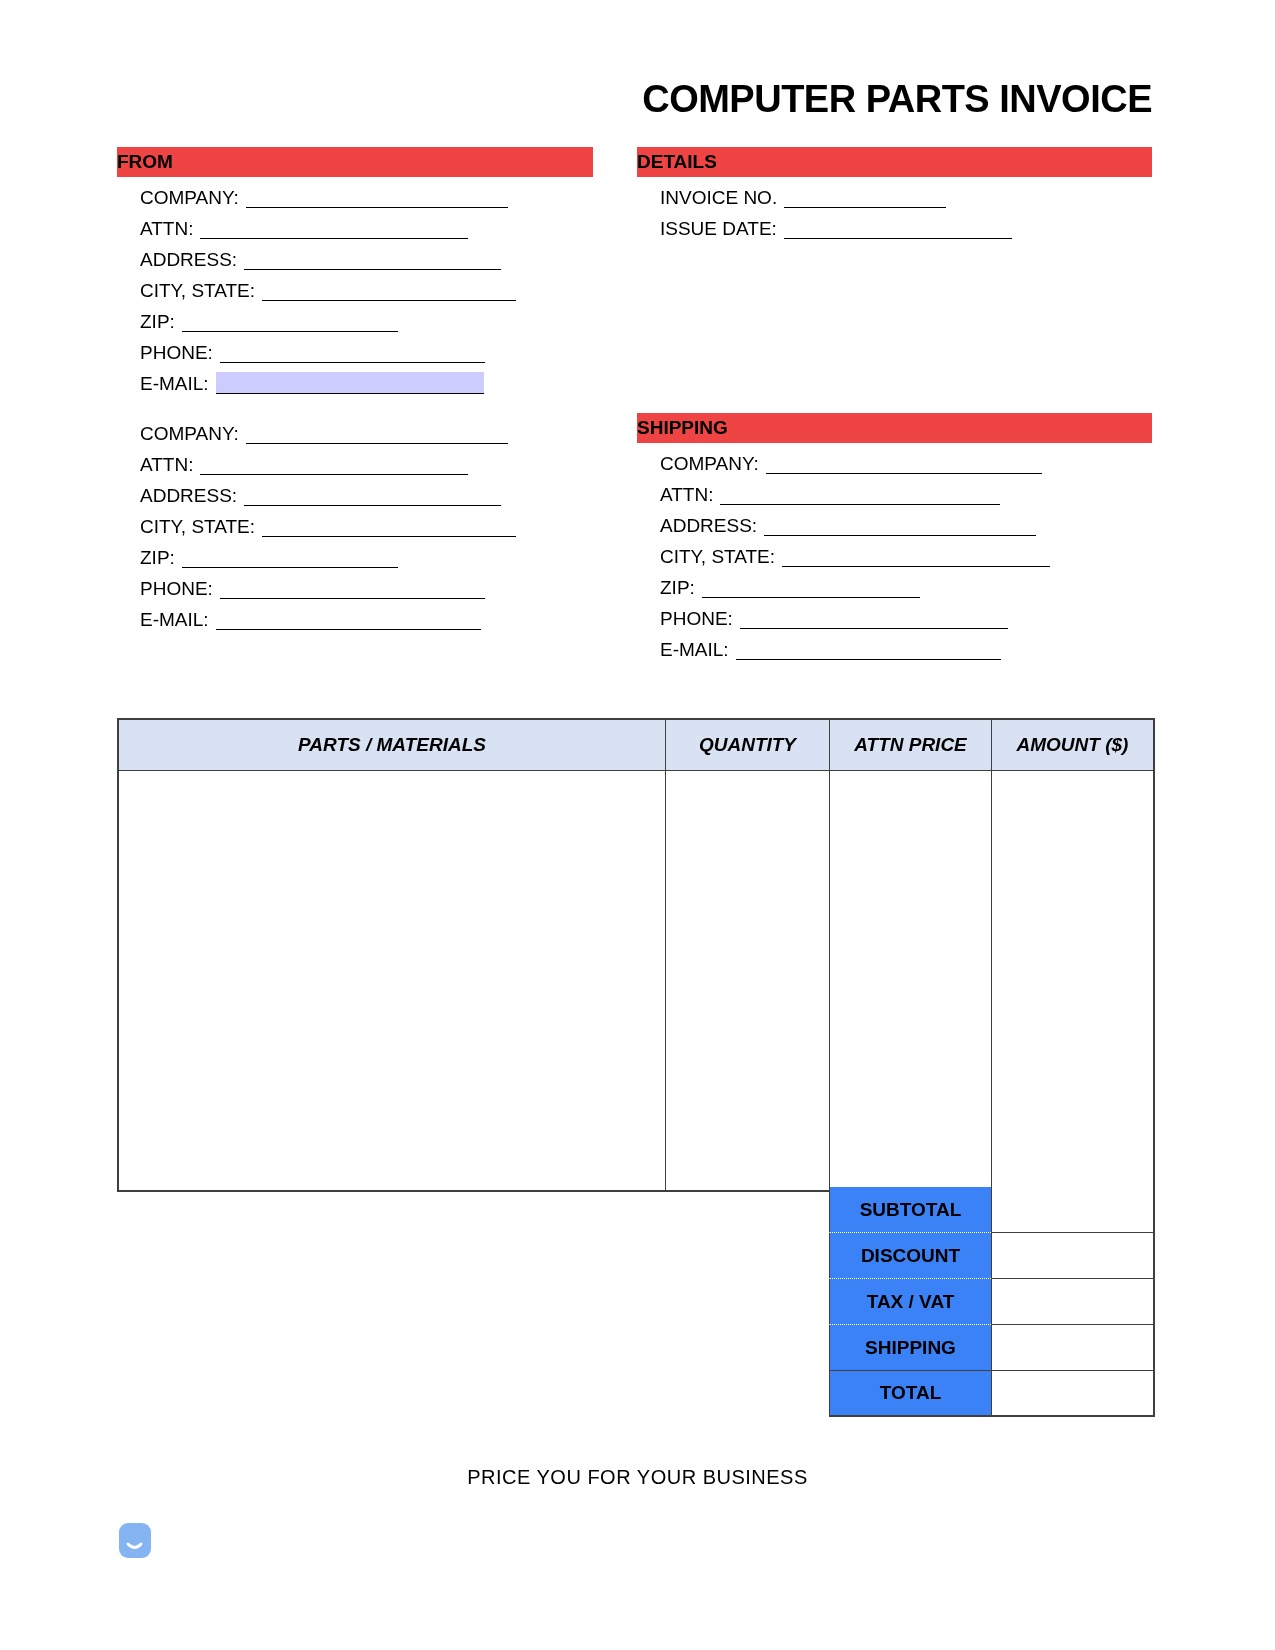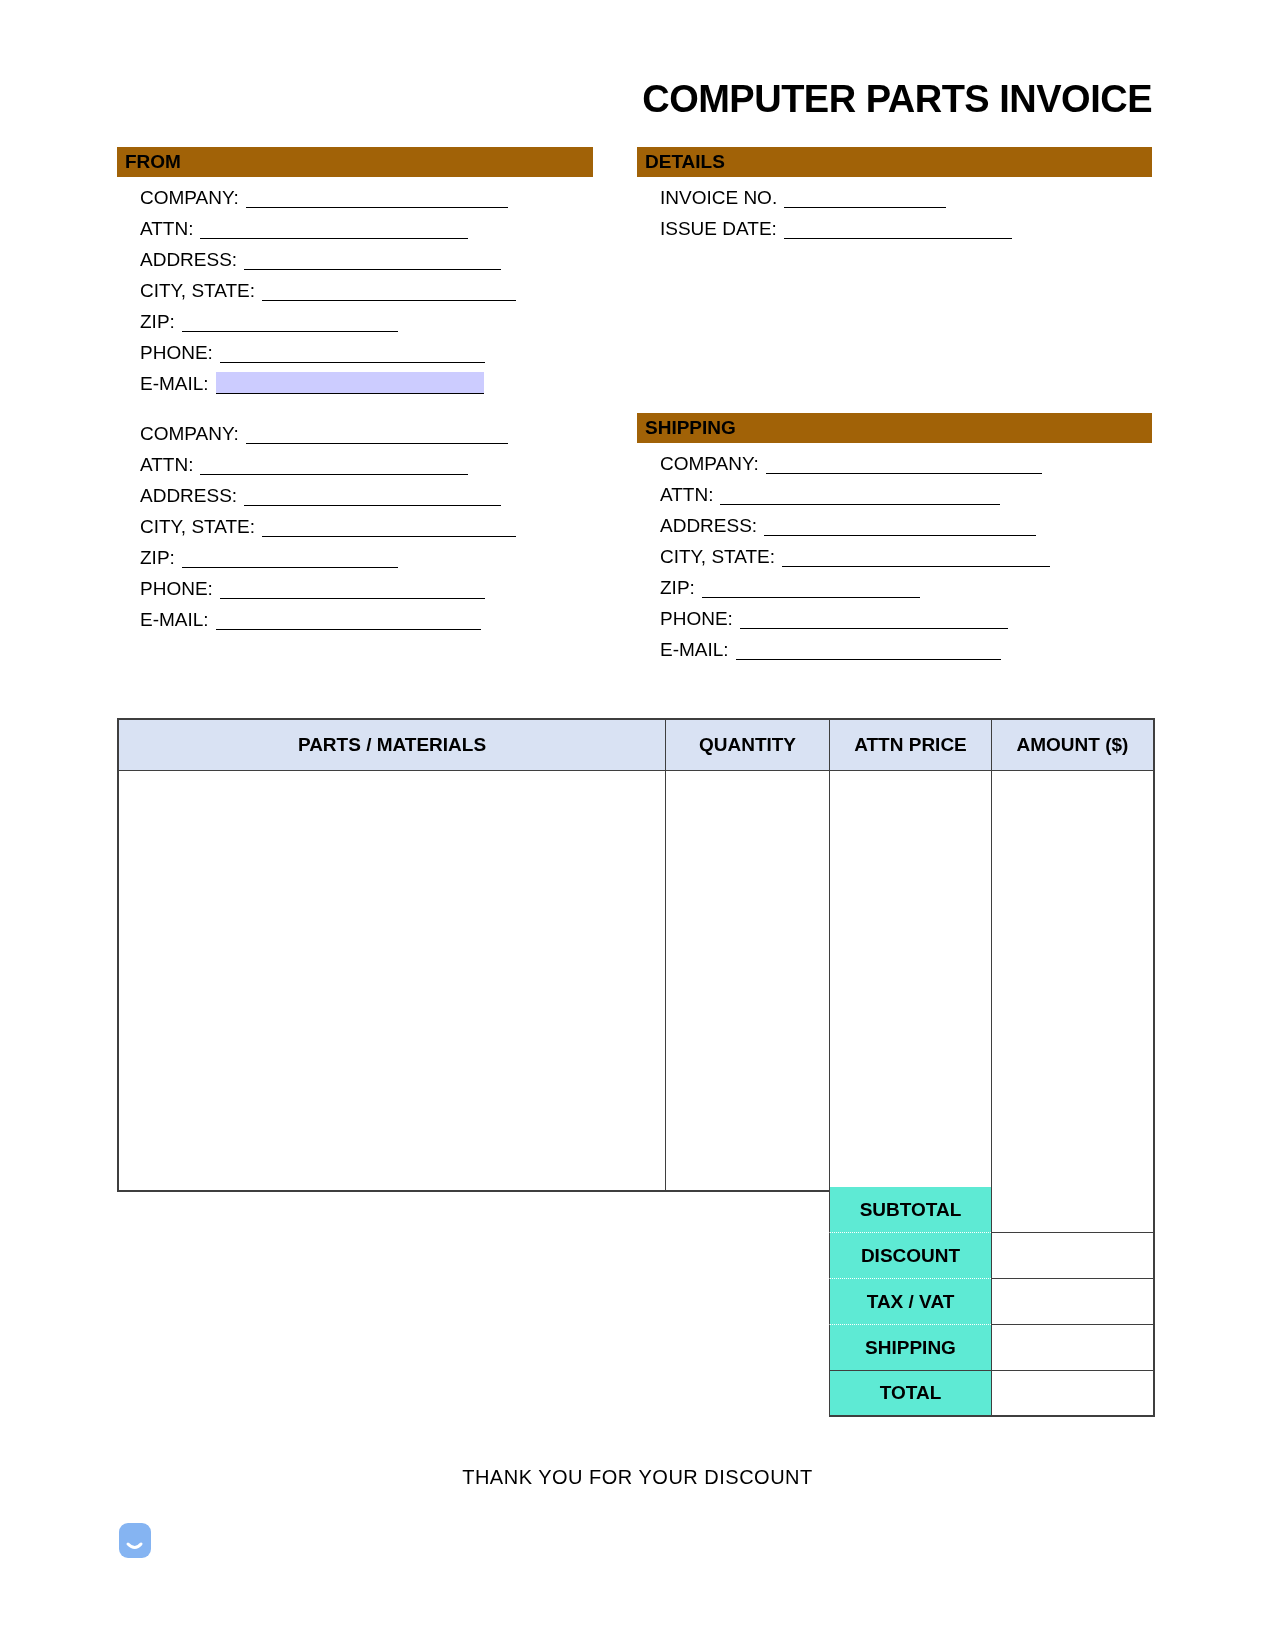--- a/index.html
+++ b/index.html
@@ -13,54 +13,55 @@
     position:absolute;top:78px;right:123px;margin:0;
     font-size:38px;font-weight:700;letter-spacing:-0.5px;white-space:nowrap;
   }
   
   .sec{position:absolute;}
   .sec-from{left:117px;top:147px;width:476px;}
   .sec-details{left:637px;top:147px;width:515px;}
   .sec-bill{left:117px;top:413px;width:476px;}
   .sec-ship{left:637px;top:413px;width:515px;}
   .bar{
-    height:30px;background:#a16207;display:flex;align-items:center;
-    padding-left:8px;box-sizing:border-box;
+    height:30px;background:#ef4444;display:flex;align-items:center;
+    padding-left:0;box-sizing:border-box;
     font-size:19px;font-weight:700;
   }
   .rows{padding-left:16px;margin-top:3px;}
   .frow{height:31px;display:flex;align-items:flex-end;padding-bottom:3px;box-sizing:border-box;margin-left:7px;}
   .lbl{font-size:19px;line-height:21px;white-space:nowrap;}
   .line{
     display:inline-block;height:2px;margin-left:7px;
     border-bottom:1.6px solid #000;
   }
   .line.highlight{height:21px;background:#ccccff;}
   
   .items{
     position:absolute;left:117px;top:718px;width:1038px;box-sizing:border-box;
     border:2px solid #3f3f3f;
+    font-style:italic;
   }
   .thead,.tbodyrow{
     display:grid;grid-template-columns:546px 164px 162px 162px;
   }
   .thead{height:50px;background:#d9e2f3;border-bottom:1.6px solid #3f3f3f;}
   .th{
     display:flex;align-items:center;justify-content:center;
     font-size:19px;font-weight:700;border-left:1.6px solid #3f3f3f;
   }
   .th:first-child{border-left:none;}
   .tbodyrow{height:419px;}
   .td{border-left:1.6px solid #3f3f3f;}
   .td:first-child{border-left:none;}
   
   .summary{position:absolute;left:117px;top:1187px;width:1038px;}
   .srow{display:grid;grid-template-columns:712px 162px 164px;height:46px;}
   .slabel{
-    background:#5eead4;display:flex;align-items:center;justify-content:center;
+    background:#3b82f6;display:flex;align-items:center;justify-content:center;
     font-size:19px;font-weight:700;
     border-left:1.6px solid #3f3f3f;box-sizing:border-box;
     border-bottom:1px dotted #ffffff;
   }
   .samt{
     border-left:1.6px solid #3f3f3f;border-right:2px solid #3f3f3f;
     border-bottom:1.6px solid #3f3f3f;box-sizing:border-box;background:#fff;
   }
   .srow:nth-child(4) .slabel{border-bottom:1.6px solid #3f3f3f;}
   .srow:nth-child(5) .slabel{border-bottom:2px solid #3f3f3f;}
@@ -246,21 +247,21 @@
       <div class="samt"></div>
     </div>
     <div class="srow">
       <div class="spacer"></div>
       <div class="slabel">TOTAL</div>
       <div class="samt"></div>
     </div>
   </div>
 
 
-  <div class="thanks">THANK YOU FOR YOUR DISCOUNT</div>
+  <div class="thanks">PRICE YOU FOR YOUR BUSINESS</div>
 
   <div class="logo">
     <svg width="32" height="35" viewBox="0 0 32 35">
       <path d="M9 21 Q 16 28 22 21" stroke="#ffffff" stroke-width="3" fill="none" stroke-linecap="round"></path>
     </svg>
   </div>
 
 </div>
 
 </body></html>

